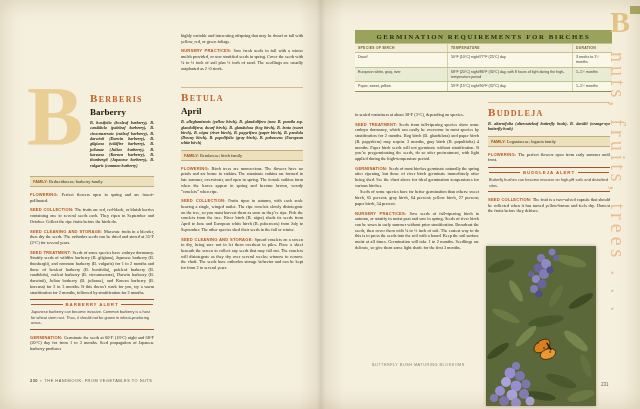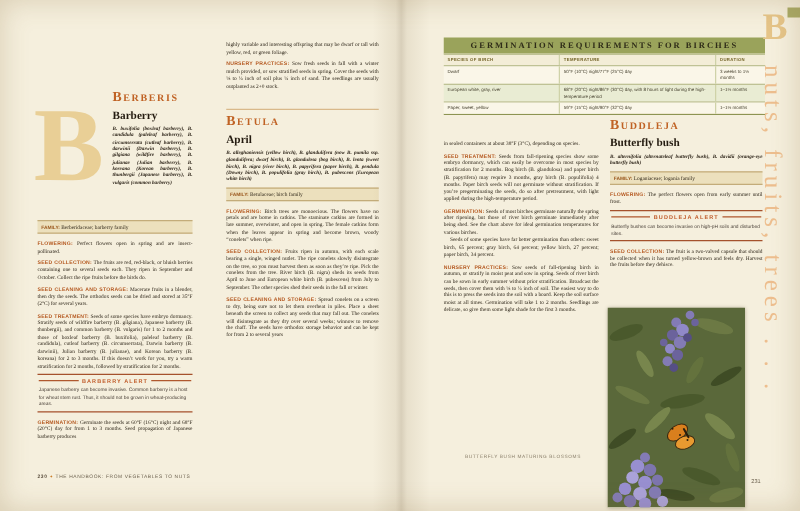--- a/index.html
+++ b/index.html
@@ -19,21 +19,21 @@
   .family{background:#ece0bd;border-top:.5px solid #c3ac7a;border-bottom:.5px solid #c3ac7a;
     padding:2px 3px;margin:0 0 5px 0;font:4.3px "Liberation Serif",serif;color:#332a1c;}
   .family .label{font:bold 3.9px "Liberation Sans",sans-serif;color:#9c5a20;}
   .secrule{border-top:1px solid #d9b98a;margin:0 0 3px 0;}
   .alert{border-top:1px solid #a5512c;border-bottom:1px solid #a5512c;padding:2px 1px 3px 1px;margin:2px 0 5px 0;}
   .alert-title{display:flex;align-items:center;gap:3px;margin-bottom:2px;}
   .alert-title .bar{flex:1;border-top:1px solid #b0582e;}
   .alert-title .txt{font:bold 4.4px "Liberation Sans",sans-serif;color:#c05a28;letter-spacing:.9px;}
   .alert-body{font:3.9px/1.4 "Liberation Sans",sans-serif;color:#4a4038;}
   .dropcap{position:absolute;left:27px;top:84px;font:bold 84px/0.78 "Liberation Serif",serif;color:#e9cf96;z-index:0;}
-  .hdrblock{position:absolute;left:90px;top:72px;width:64px;z-index:1;}
+  .hdrblock{position:absolute;left:90px;top:92px;width:64px;z-index:1;}
   
   .gtable{position:absolute;left:355px;top:30px;width:257px;z-index:2;border-bottom:1px solid #8d9452;}
   .gtitle{background:#9aa35b;color:#2f2c18;font:bold 6.8px "Liberation Serif",serif;
     letter-spacing:1.6px;text-align:center;padding:3px 0 2.5px 0;}
   .trow{display:flex;border-top:.5px solid #bfc295;}
   .trow.head{background:#f3edd7;}
   .trow.odd{background:#faf6e8;}
   .trow.even{background:#e9ecd3;}
   .tc{padding:2px 3px;font:3.6px/1.35 "Liberation Sans",sans-serif;color:#45402e;border-left:.5px solid #cfd2a8;}
   .tc:first-child{border-left:none;}
@@ -133,24 +133,23 @@
 </div>
 
 <div class="col" style="left:355px;top:112px;width:124px;z-index:1">
   <p class="body-p">in sealed containers at about 38°F (3°C), depending on species.</p>
   <p class="body-p"><span class="label">SEED TREATMENT:</span> <span>Seeds from fall-ripening species show some embryo dormancy, which can easily be overcome in most species by stratification for 2 months. Bog birch (B. glandulosa) and paper birch (B. papyrifera) may require 3 months, gray birch (B. populifolia) 4 months. Paper birch seeds will not germinate without stratification. If you’re pregerminating the seeds, do so after pretreatment, with light applied during the high-temperature period.</span></p>
   <p class="body-p" style="margin-bottom:1px"><span class="label">GERMINATION:</span> <span>Seeds of most birches germinate naturally the spring after ripening, but those of river birch germinate immediately after being shed. See the chart above for ideal germination temperatures for various birches.</span></p>
   <p class="body-p indent">Seeds of some species have far better germination than others: sweet birch, 65 percent; gray birch, 64 percent; yellow birch, 27 percent; paper birch, 34 percent.</p>
   <p class="body-p"><span class="label">NURSERY PRACTICES:</span> <span>Sow seeds of fall-ripening birch in autumn, or stratify in moist peat and sow in spring. Seeds of river birch can be sown in early summer without prior stratification. Broadcast the seeds, then cover them with ⅛ to ¼ inch of soil. The easiest way to do this is to press the seeds into the soil with a board. Keep the soil surface moist at all times. Germination will take 1 to 2 months. Seedlings are delicate, so give them some light shade for the first 3 months.</span></p>
 </div>
 
-<div class="col" style="left:488px;top:90px;width:122px;z-index:1">
+<div class="col" style="left:488px;top:102px;width:122px;z-index:1">
   <div class="secrule"></div>
   <div class="genus">Buddleja</div>
-  <div class="common">Butterfly bush</div>
   <div class="species">B. alternifolia (alternateleaf butterfly bush), B. davidii (orange-eye butterfly bush)</div>
   <div class="family">
     <span class="label">FAMILY:</span>
     <span>Loganiaceae; logania family</span>
   </div>
   <p class="body-p"><span class="label">FLOWERING:</span> <span>The perfect flowers open from early summer until frost.</span></p>
   <div class="alert">
     <div class="alert-title">
       <span class="bar"></span>
       <span class="txt">BUDDLEJA ALERT</span>

